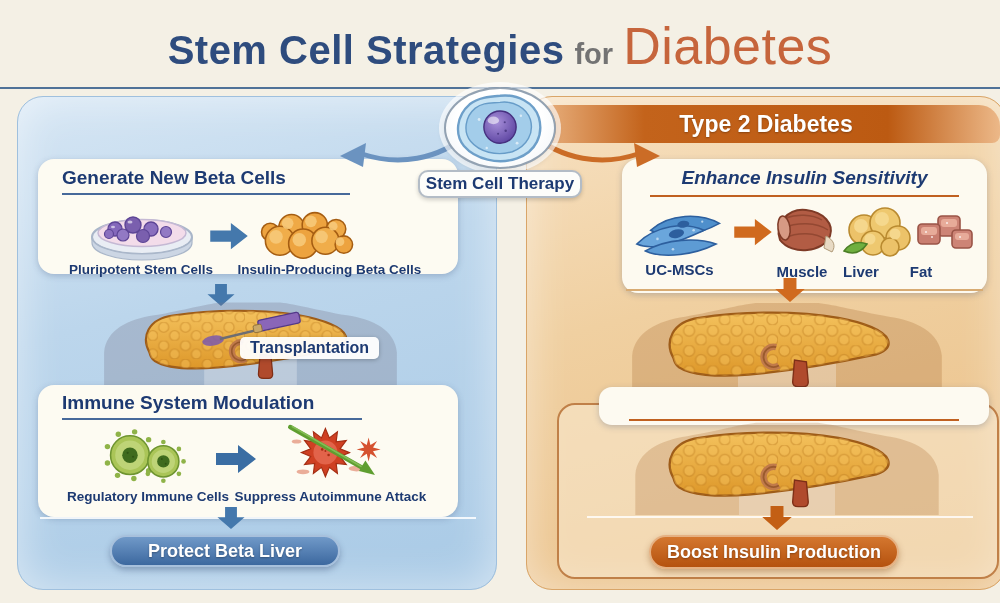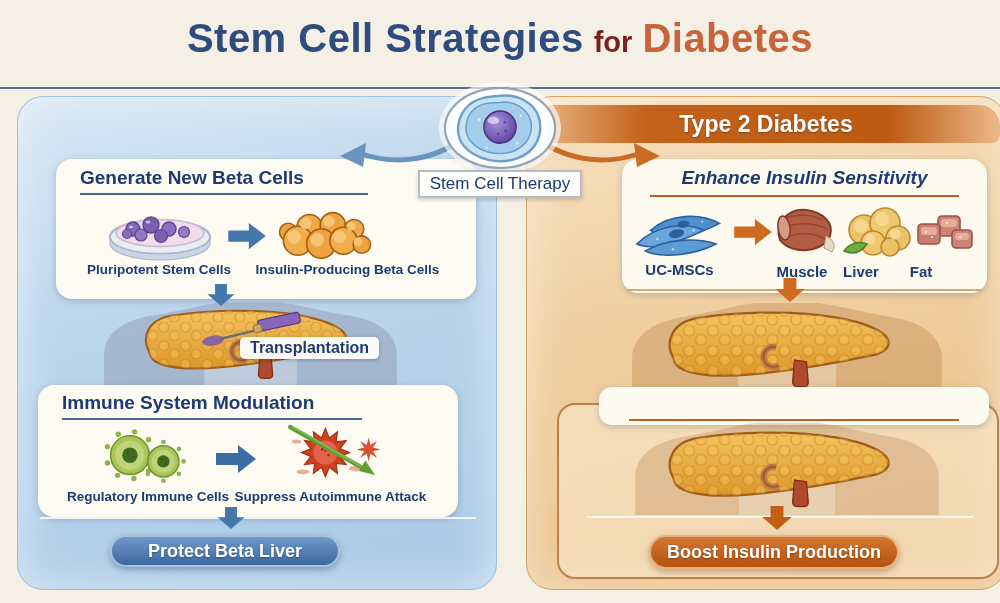--- a/index.html
+++ b/index.html
@@ -2,22 +2,22 @@
 <html><head>
 <meta charset="utf-8">
 <style>
   * { margin:0; padding:0; box-sizing:border-box; }
   body { font-family:"Liberation Sans", sans-serif; background:#e8e4d8; }
   .canvas { position:relative; width:1000px; height:603px; background:#f4f0e5; overflow:hidden; }
 
   
   .title-row { position:absolute; top:16px; left:0; width:100%; text-align:center; z-index:1; }
   .title-main { font-size:40px; font-weight:bold; color:#2e4c7e; letter-spacing:.5px; }
-  .title-for  { font-size:29px; font-weight:bold; color:#7f1d1d; margin:0 10px; }
-  .title-acc  { font-size:40px; font-weight:bold; color:#c6653c; letter-spacing:.5px; }
+  .title-for  { font-size:29px; font-weight:bold; color:#737373; margin:0 10px; }
+  .title-acc  { font-size:52px; font-weight:normal; color:#c6653c; letter-spacing:.5px; }
   .top-rule { position:absolute; top:87px; left:0; width:100%; height:2px; background:#4f7298; z-index:0; }
 
   
   .panel { position:absolute; top:96px; width:480px; height:494px; border-radius:26px; z-index:1; }
   .panel-blue { left:17px;  background:linear-gradient(165deg,#d6e6f4 0%,#bcd6ec 40%,#a9cae6 100%);
                 border:1px solid #9fc0de; box-shadow:inset 0 0 45px rgba(255,255,255,.55); }
   .panel-orange { left:526px; background:linear-gradient(165deg,#f7e1c2 0%,#f0d0a1 40%,#eabf86 100%);
                 border:1px solid #d9a568; box-shadow:inset 0 0 45px rgba(255,255,255,.5);padding-left:16px; }
   .bar { position:absolute; top:8px; left:5px; right:5px; height:38px;
          border-radius:21px 21px 8px 8px; display:flex; align-items:center; justify-content:center;
@@ -44,22 +44,22 @@
 
   .tag { position:absolute; background:rgba(255,255,255,.94); border-radius:5px; padding:2px 10px;
          color:#1d3a72; font-weight:bold; font-size:16px; box-shadow:0 1px 4px rgba(0,0,0,.25); white-space:nowrap; }
 
   
   .cell-oval { position:absolute; left:444px; top:87px; width:112px; height:82px; border-radius:50%;
                background:radial-gradient(ellipse at 50% 40%, #ffffff 55%, #eef2f6 100%);
                border:2px solid #93a2b2; box-shadow:0 0 0 5px rgba(255,255,255,.65), 0 3px 7px rgba(0,0,0,.2);
                z-index:5; display:flex; align-items:center; justify-content:center; }
   .center-tag { position:absolute; left:418px; top:170px; width:164px; height:28px; background:#fdfdfa;
-               border:2px solid #b3bcc6; border-radius:0; display:flex; align-items:center; justify-content:center;
-               color:#1d3a72; font-weight:normal; font-size:17px; z-index:5; box-shadow:0 2px 4px rgba(0,0,0,.18); }
+               border:2px solid #b3bcc6; border-radius:10px; display:flex; align-items:center; justify-content:center;
+               color:#1d3a72; font-weight:bold; font-size:17px; z-index:5; box-shadow:0 2px 4px rgba(0,0,0,.18); }
   .curves { position:absolute; left:326px; top:126px; width:348px; height:58px; z-index:4; pointer-events:none; }
 
   .abs { position:absolute; }
   svg { display:block; }
 </style>
 </head>
 <body>
 
 <svg style="position:absolute;width:0;height:0" aria-hidden="true">
   <defs>
@@ -97,21 +97,21 @@
 
 <div class="canvas">
 
   <div class="title-row">
     <span class="title-main">Stem Cell Strategies</span><span class="title-for">for</span><span class="title-acc">Diabetes</span>
   </div>
   <div class="top-rule"></div>
 
   <div class="panel panel-blue">
 
-    <div class="card" style="left:20px;top:62px;width:420px;height:140px;margin-left:18px;">
+    <div class="card" style="left:20px;top:62px;width:420px;height:115px;">
       <div class="sec-title" style="left:24px;top:8px;">Generate New Beta Cells</div>
       <div class="u-line u-blue" style="left:24px;top:34px;width:288px;"></div>
 
       <svg class="abs" style="left:48px;top:42px;" width="112" height="62" viewBox="0 0 110 62">
         <ellipse cx="55" cy="36" rx="50" ry="17" fill="#e9edf4" stroke="#a9b6c9" stroke-width="2"></ellipse>
         <path d="M 5 36 a 50 17 0 0 0 100 0 l 0 6 a 50 17 0 0 1 -100 0 Z" fill="#ccd6e4" stroke="#a9b6c9" stroke-width="1.2"></path>
         <ellipse cx="55" cy="32" rx="44" ry="13.5" fill="#f3dcea" stroke="#c5b9d4" stroke-width="1.5"></ellipse>
         <circle cx="28" cy="28" r="7" fill="#8468bb" stroke="#5d4596" stroke-width="1.4"></circle>
         <circle cx="46" cy="24" r="8" fill="#7a5fae" stroke="#5d4596" stroke-width="1.4"></circle>
         <circle cx="64" cy="28" r="7" fill="#8a6fbe" stroke="#5d4596" stroke-width="1.4"></circle>

